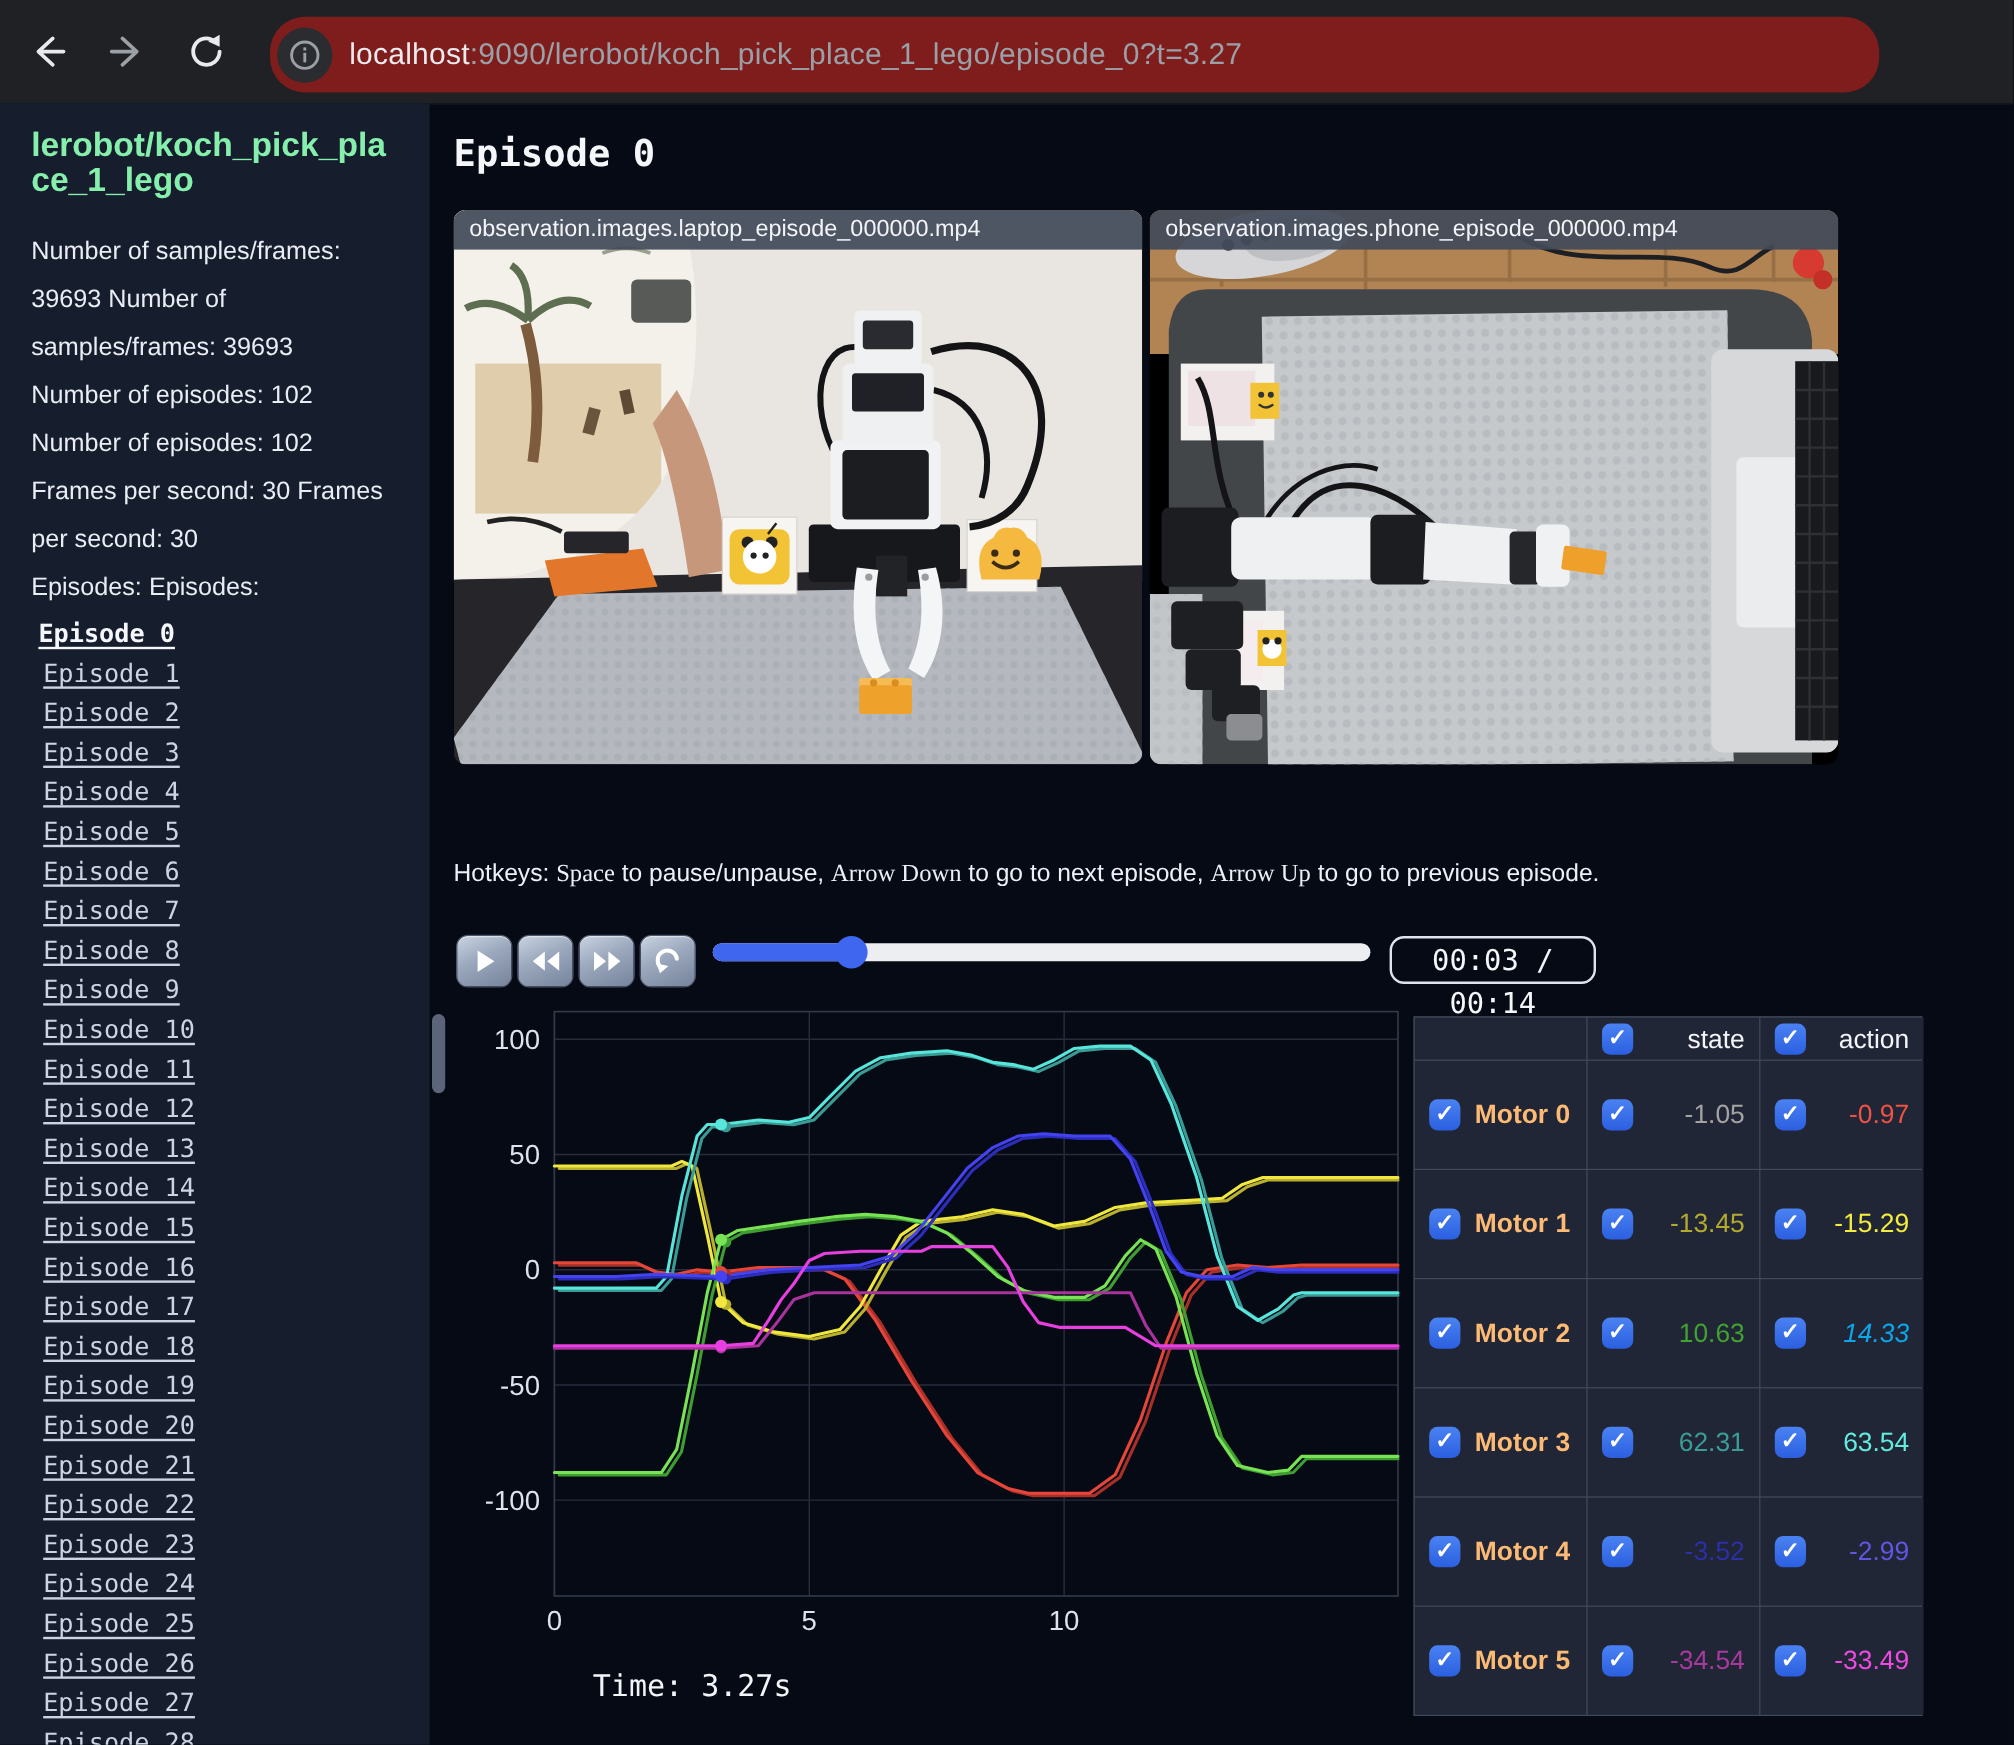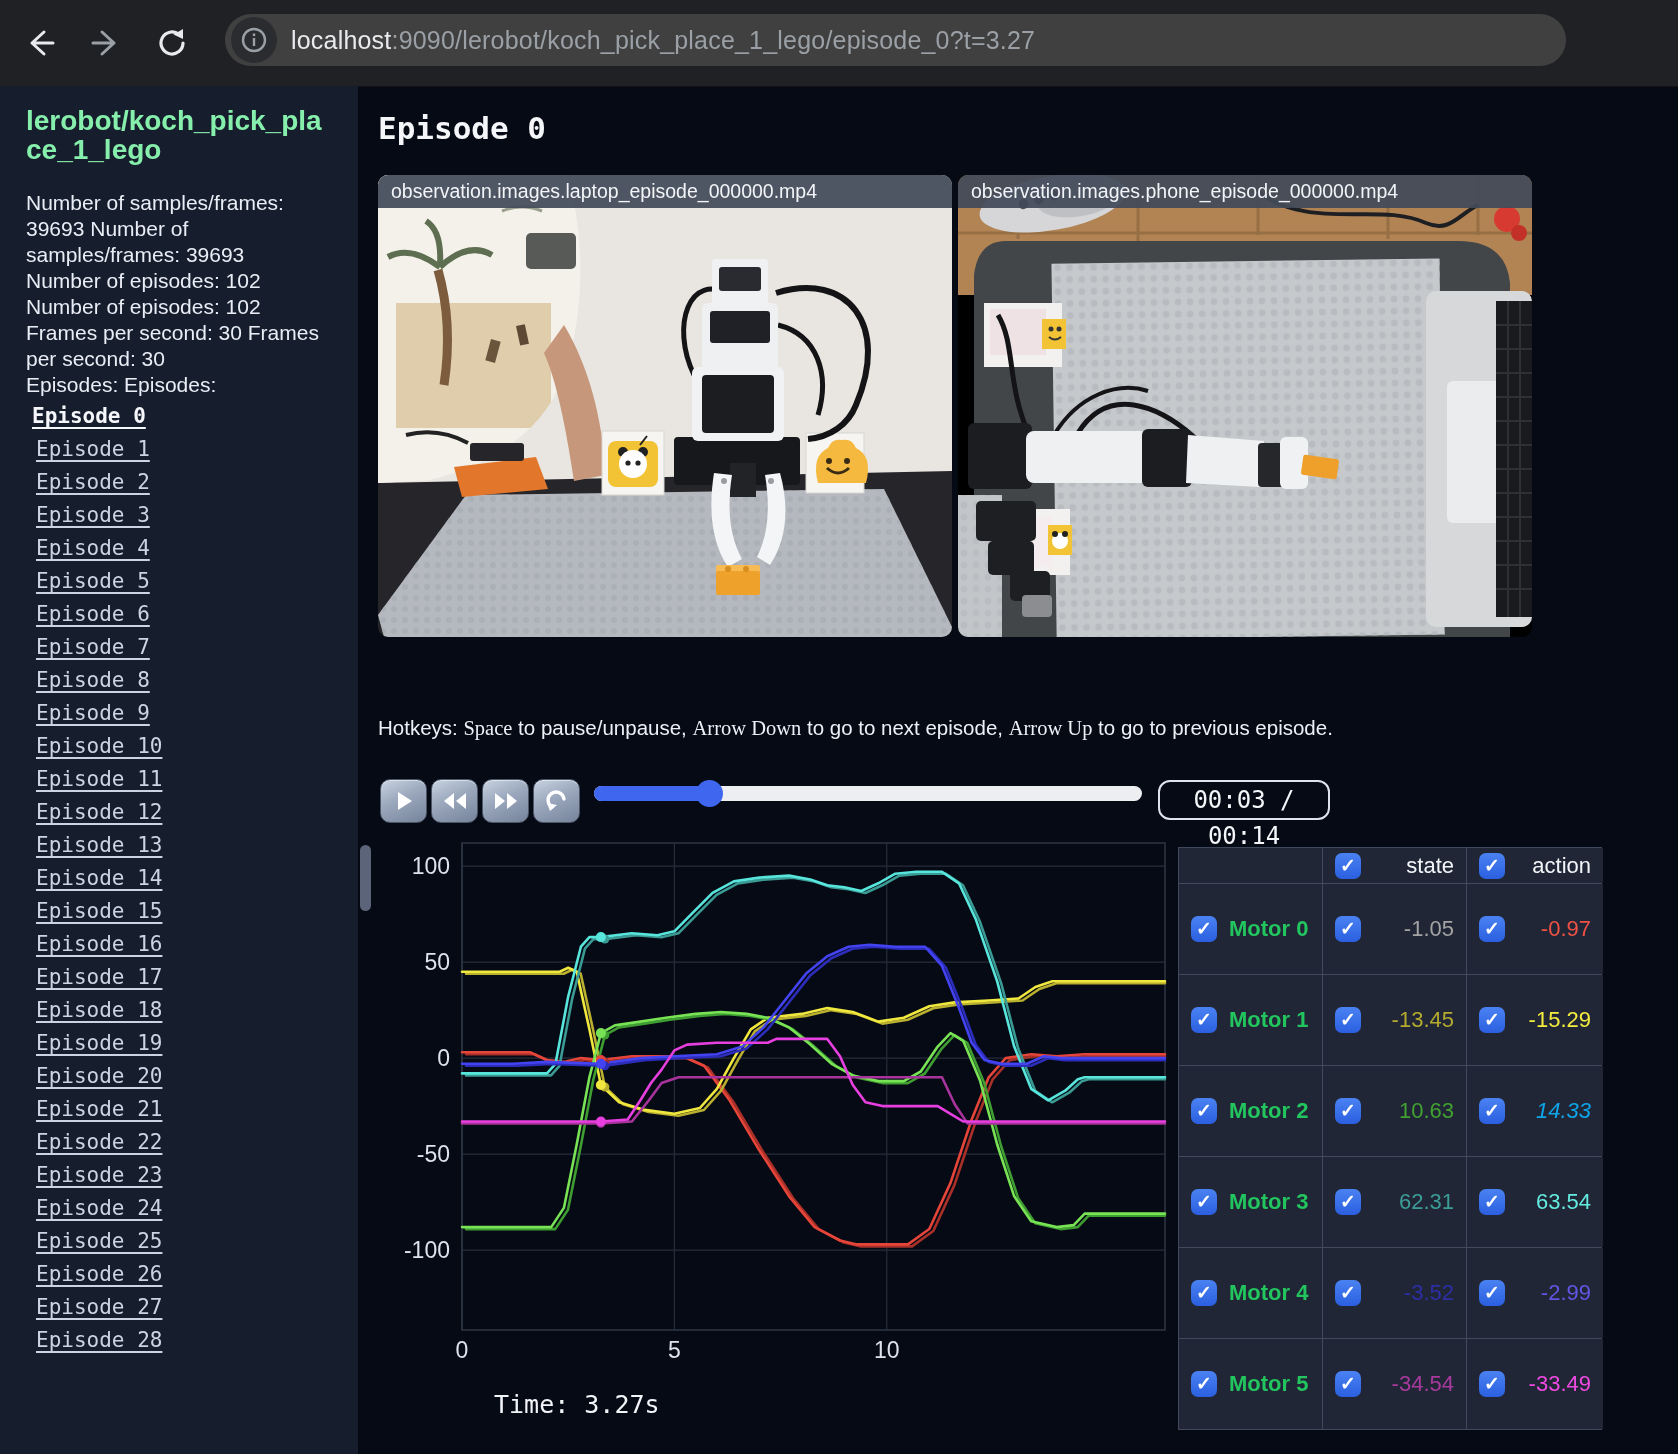--- a/index.html
+++ b/index.html
@@ -5,29 +5,29 @@
   html,body{margin:0;padding:0;}
   body{
     width:1678px;height:1454px;position:relative;overflow:hidden;
     background:#060a15;font-family:"Liberation Sans",sans-serif;
     -webkit-font-smoothing:antialiased;
   }
   .mono{font-family:"DejaVu Sans Mono",monospace;}
   
   #chrome{position:absolute;left:0;top:0;width:1678px;height:86px;background:#202124;border-bottom:1px solid #121315;}
   .nav-ico{position:absolute;top:21px;width:44px;height:44px;display:flex;align-items:center;justify-content:center;border-radius:50%;}
-  #url-pill{position:absolute;left:225px;top:14px;right:112px;height:52px;background:#404040;border-radius:29px;display:flex;align-items:center;}
+  #url-pill{position:absolute;left:225px;top:14px;right:112px;height:63px;background:#7f1d1d;border-radius:29px;display:flex;align-items:center;}
   #url-info-circle{width:46px;height:46px;margin-left:6px;border-radius:50%;background:#2b2c30;display:flex;align-items:center;justify-content:center;}
   #url-text{margin-left:14px;font-size:25px;letter-spacing:.2px;white-space:nowrap;}
   #url-text .host{color:#e8eaed;}
   #url-text .rest{color:#9aa0a6;}
   
   #sidebar{position:absolute;left:0;top:86px;width:358px;bottom:0;background:#161d2d;color:#eef1f7;}
   #ds-title{margin:20px 22px 0 26px;width:300px;font-size:28px;font-weight:bold;line-height:29px;word-break:break-all;color:#86efac;}
-  #ds-info{margin:26px 22px 0 26px;width:305px;font-size:21px;line-height:26px;color:#e9edf5;}
+  #ds-info{margin:26px 22px 0 26px;width:305px;font-size:21px;line-height:40px;color:#e9edf5;}
   #episode-list{margin:2px 0 0 36px;}
   #episode-list a{display:block;height:33px;line-height:33px;font-family:"DejaVu Sans Mono",monospace;font-size:21px;color:#ccd4e2;text-decoration:underline;text-underline-offset:4px;cursor:pointer;}
   #episode-list a.active{font-weight:bold;color:#f5f7fb;margin-left:-4px;}
   #side-scroll{position:absolute;left:360px;top:845px;width:11px;height:66px;border-radius:6px;background:#5b6479;}
   
   #main{position:absolute;left:358px;top:86px;right:0;bottom:0;}
   #page-heading{position:absolute;left:20px;top:24px;font-size:31px;font-weight:bold;color:#f4f6fa;}
   .video-panel{position:absolute;top:89px;width:574px;height:462px;border-radius:10px;overflow:hidden;background:#000;}
   #video-left{left:20px;}
   #video-right{left:600px;}
@@ -42,21 +42,21 @@
   #slider-fill{height:100%;background:#3e66ee;border-radius:8px 0 0 8px;}
   #slider-thumb{position:absolute;top:-6px;width:27px;height:27px;border-radius:50%;background:#3e66ee;}
   #time-box{position:absolute;left:800px;top:694px;width:168px;height:36px;border:2px solid #dfe4ec;border-radius:12px;color:#f4f6fa;font-size:24px;line-height:36px;text-align:center;}
   
   #chart-wrap{position:absolute;left:20px;top:750px;}
   #time-label{position:absolute;left:136px;top:1304px;font-size:25px;color:#f2f4f8;}
   
   #motor-table{position:absolute;left:820px;top:761px;width:422px;display:grid;grid-template-columns:143px 143px 136px;grid-auto-rows:90px;background:#414a5c;gap:1px;border:1px solid #414a5c;}
   #motor-table .cell{background:#202636;display:flex;align-items:center;padding:0 12px;box-sizing:border-box;}
   #motor-table .hcell{height:35px;}
-  #motor-table .lab{font-size:22px;font-weight:bold;color:#22c55e;margin-left:12px;}
+  #motor-table .lab{font-size:22px;font-weight:bold;color:#fdba74;margin-left:12px;}
   #motor-table .hlab{font-size:22px;font-weight:normal;color:#f3f5f9;margin-left:auto;}
   #motor-table .val{font-size:22px;margin-left:auto;}
   .cb{width:26px;height:26px;flex:0 0 26px;border-radius:7px;background:linear-gradient(180deg,#4a82f2,#2b5fe0);color:#fff;font-size:19px;font-weight:bold;line-height:26px;text-align:center;cursor:pointer;}
 </style>
 </head>
 <body>
 
 <div id="chrome">
   <div class="nav-ico" style="left:18px;">
     <svg width="34" height="34" viewBox="0 0 34 34">

